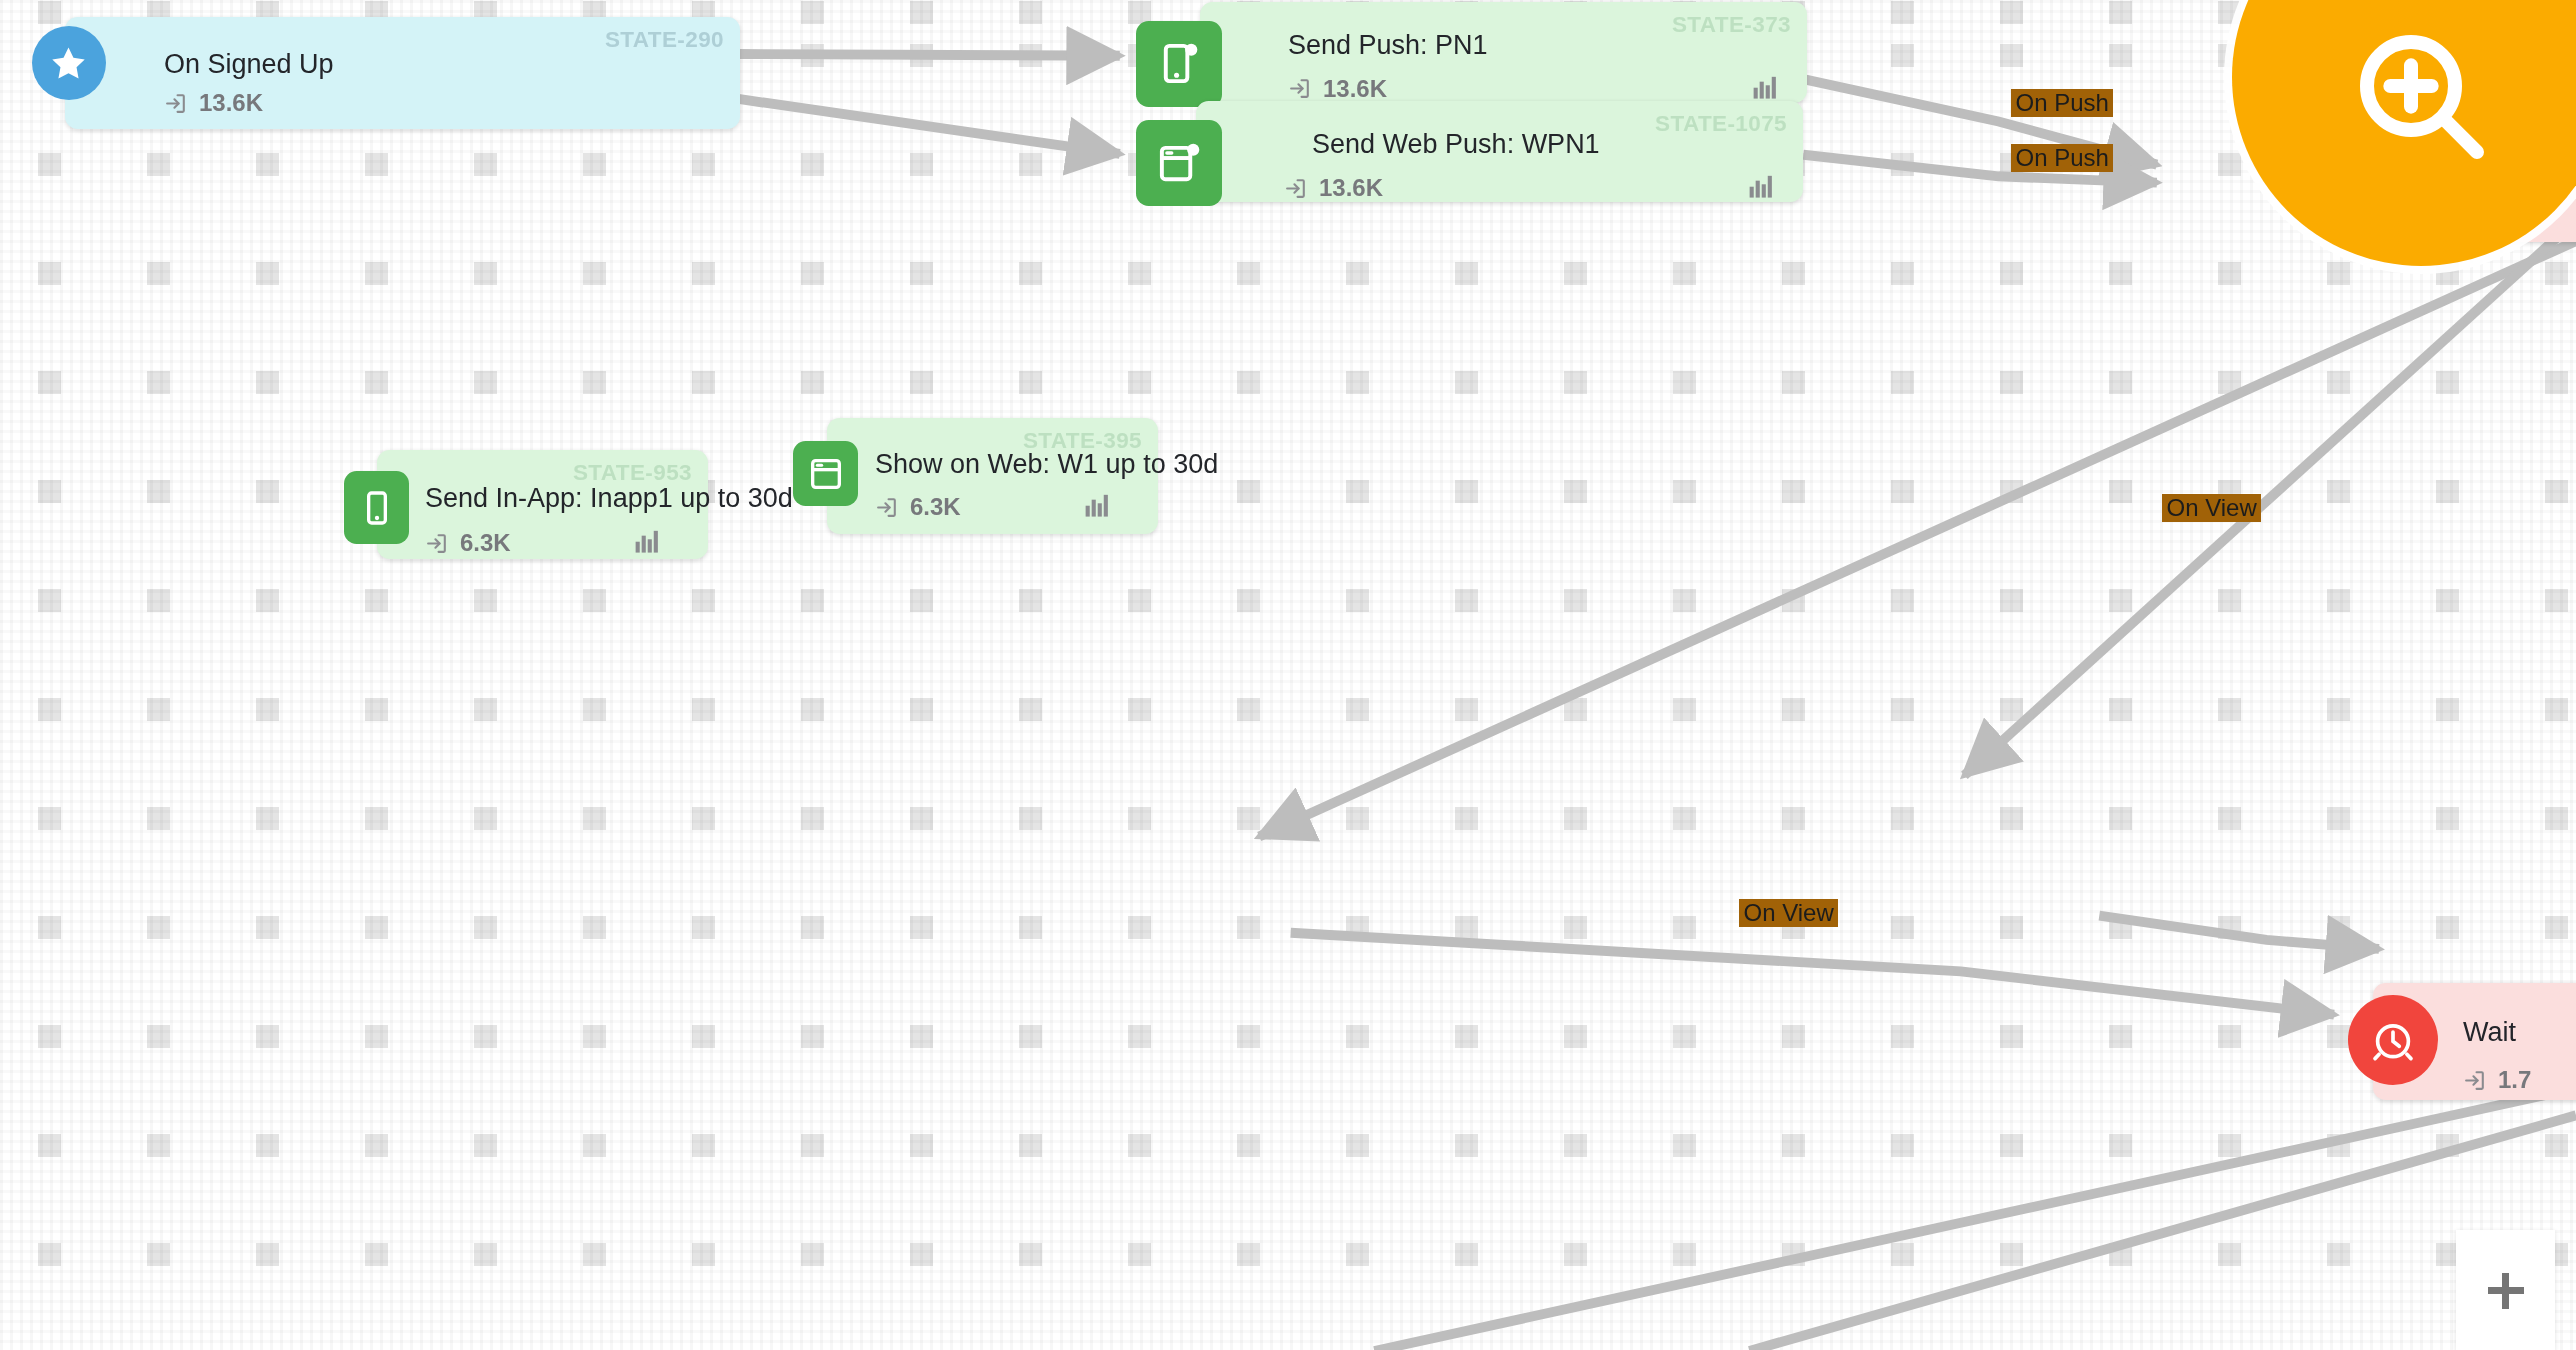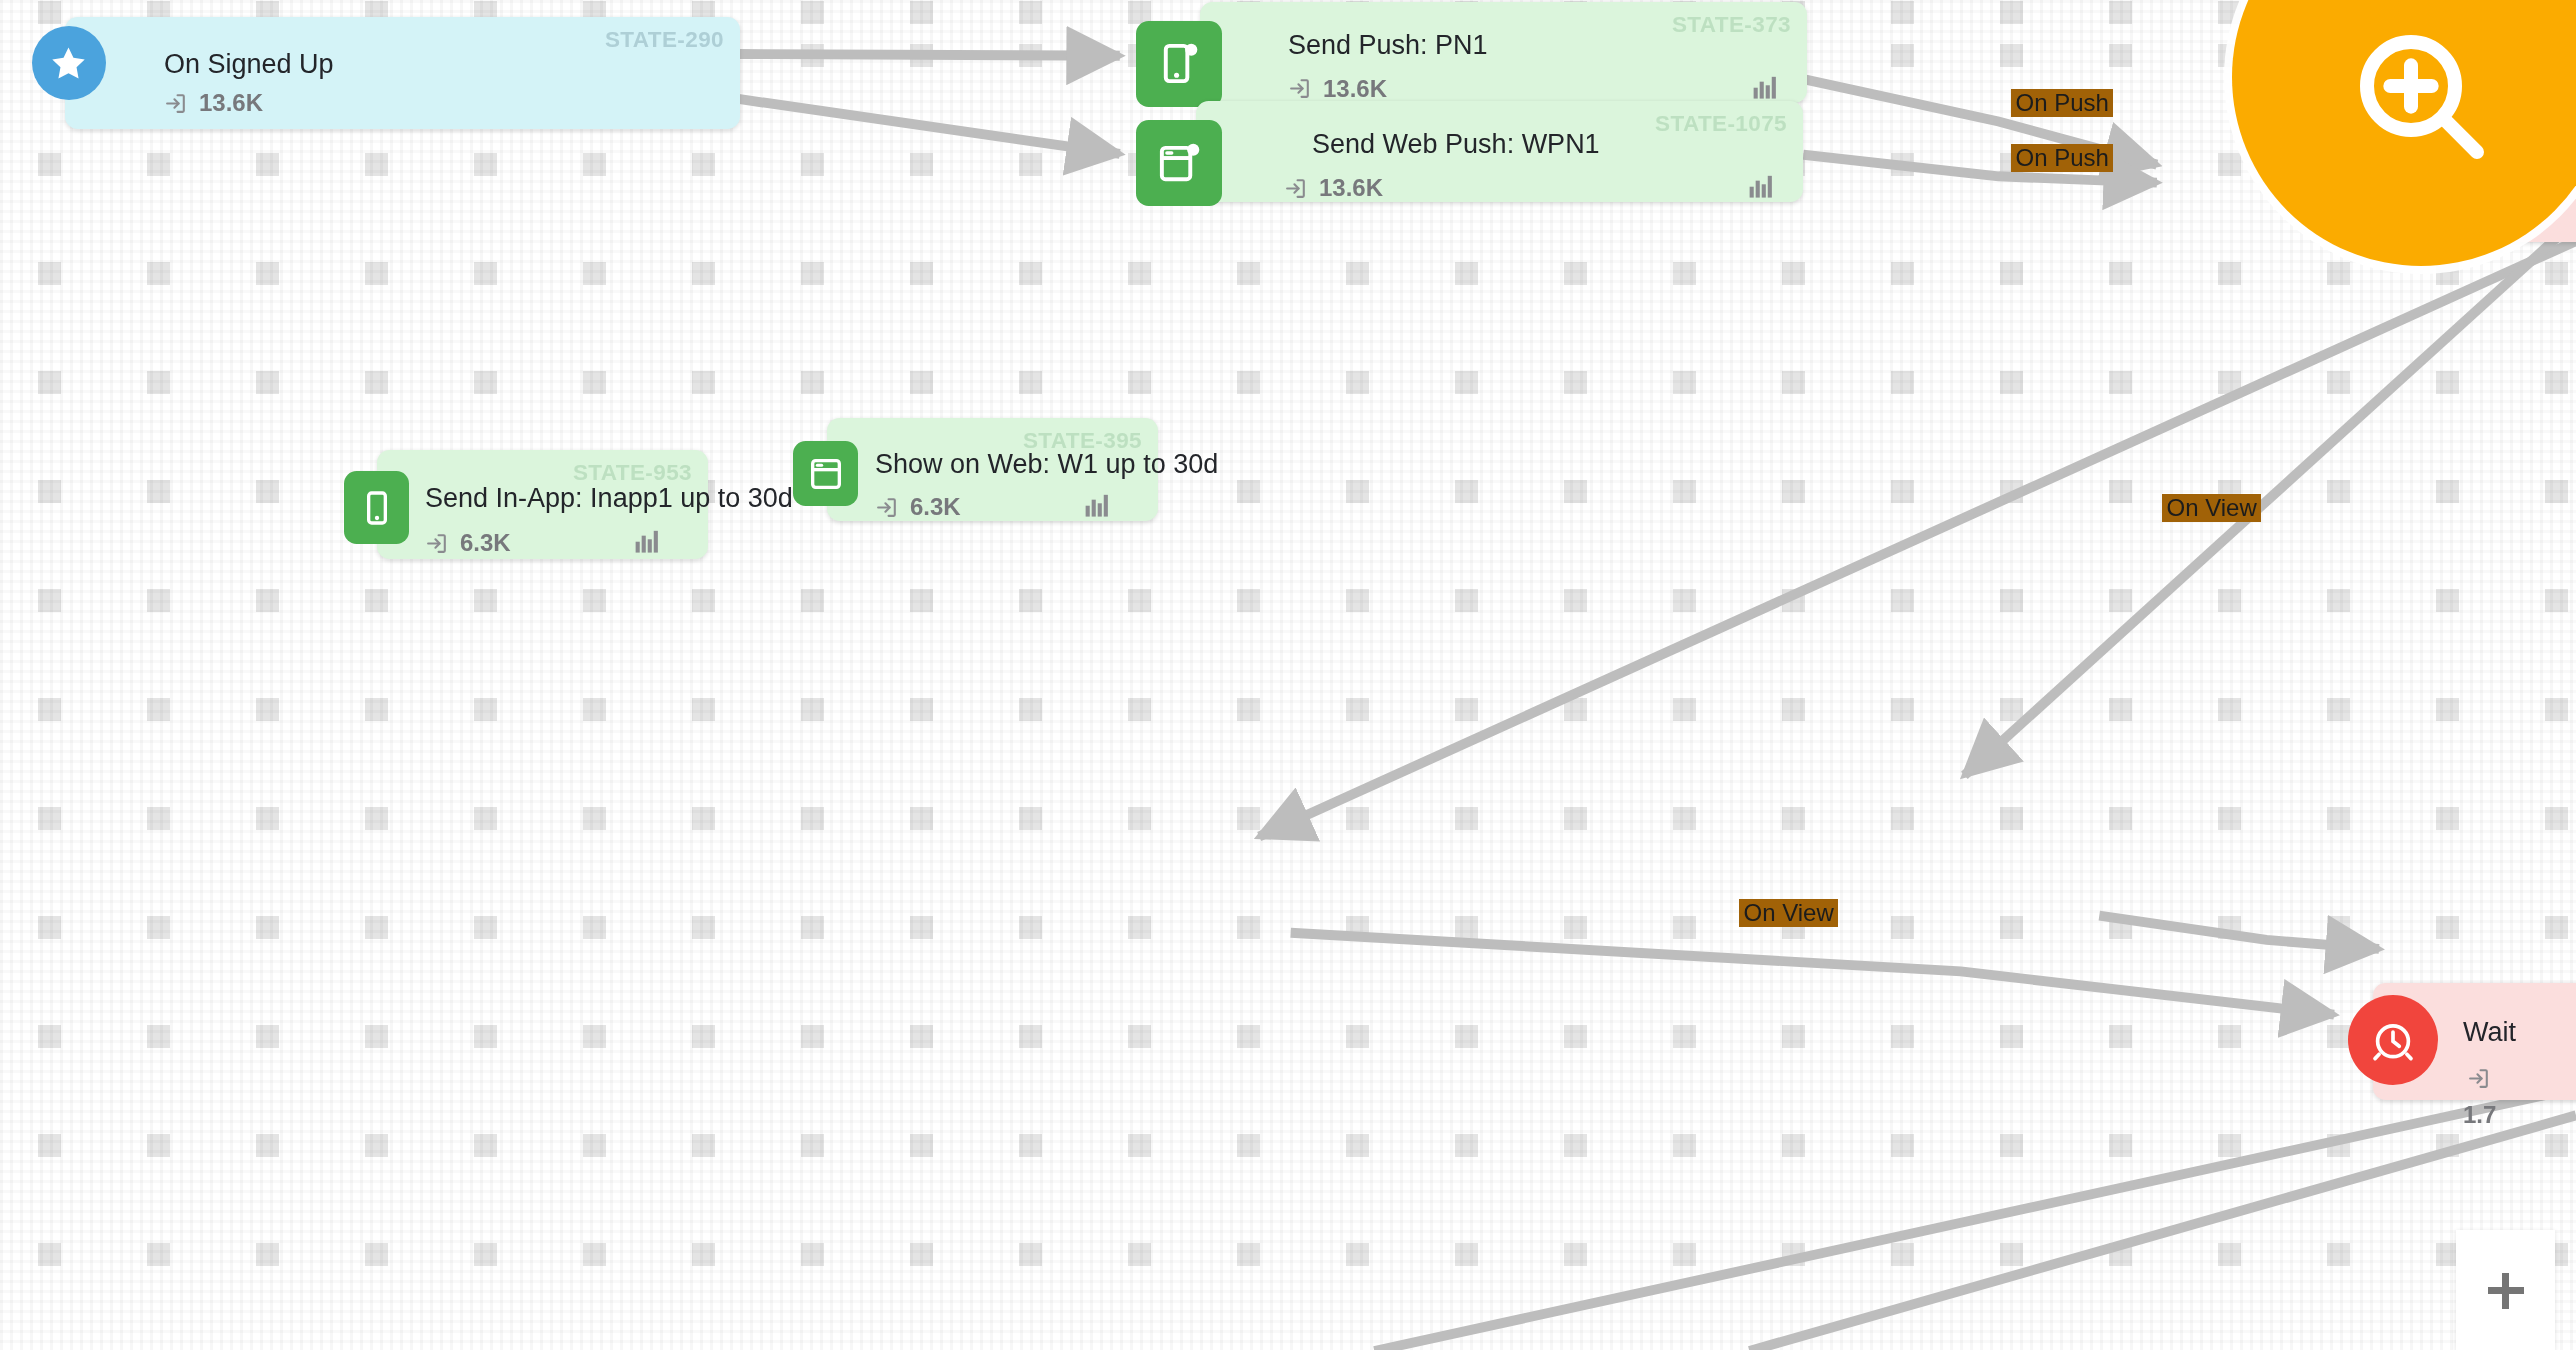--- a/index.html
+++ b/index.html
@@ -279,21 +279,21 @@
       </svg>
     </span>
   </div>
   <div class="node-icon icon-square" style="left:344px; top:471px; width:65px; height:73px;">
     <svg width="40" height="40" viewBox="0 0 24 24">
       <rect x="7" y="3" width="10" height="18" rx="1.8" fill="none" stroke="#ffffff" stroke-width="2"></rect>
       <circle cx="12" cy="18" r="1.3" fill="#ffffff"></circle>
     </svg>
   </div>
 
-  <div class="node node-action" style="left:827px; top:418px; width:331px; height:103px;">
+  <div class="node node-action" style="left:827px; top:418px; width:331px; height:116px;">
     <span class="node-badge">STATE-395</span>
     <span class="node-title" style="left:48px; top:31px;text-align:right;">Show on Web: W1 up to 30d</span>
     <span class="node-stat" style="left:48px; top:75px;">
       <svg width="25" height="25" viewBox="0 0 24 24" fill="none" stroke="#8a8b8f" stroke-width="2" stroke-linecap="round" stroke-linejoin="round">
         <path d="M13 4h5a1 1 0 0 1 1 1v14a1 1 0 0 1-1 1h-5"></path>
         <path d="M3 12h11"></path>
           <path d="M10 8l4 4-4 4"></path>
       </svg>
       <span>6.3K</span>
     </span>
@@ -329,21 +329,21 @@
     <svg width="49" height="49" viewBox="0 0 24 24" fill="none" stroke="#ffffff" stroke-width="1.7" stroke-linecap="round">
       <circle cx="12" cy="12.6" r="7.1"></circle>
       <path d="M12 8.3v4.3l2.9 2.3"></path>
       <path d="M5.6 18.6l-1.9 2"></path>
         <path d="M18.4 18.6l1.9 2"></path>
     </svg>
   </div>
 
   <div class="node node-wait" style="left:2373px; top:983px; width:297px; height:117px;">
     <span class="node-title" style="left:90px; top:34px;">Wait </span>
-    <span class="node-stat" style="left:90px; top:83px;flex-direction:column;">
+    <span class="node-stat" style="left:90px; top:83px;">
       <svg width="25" height="25" viewBox="0 0 24 24" fill="none" stroke="#8a8b8f" stroke-width="2" stroke-linecap="round" stroke-linejoin="round">
         <path d="M13 4h5a1 1 0 0 1 1 1v14a1 1 0 0 1-1 1h-5"></path>
         <path d="M3 12h11"></path>
           <path d="M10 8l4 4-4 4"></path>
       </svg>
       <span>1.7</span>
     </span>
   </div>
   <div class="node-icon icon-circle icon-red" style="left:2348px; top:995px; width:90px; height:90px;">
     <svg width="52" height="52" viewBox="0 0 24 24" fill="none" stroke="#ffffff" stroke-width="1.7" stroke-linecap="round">

